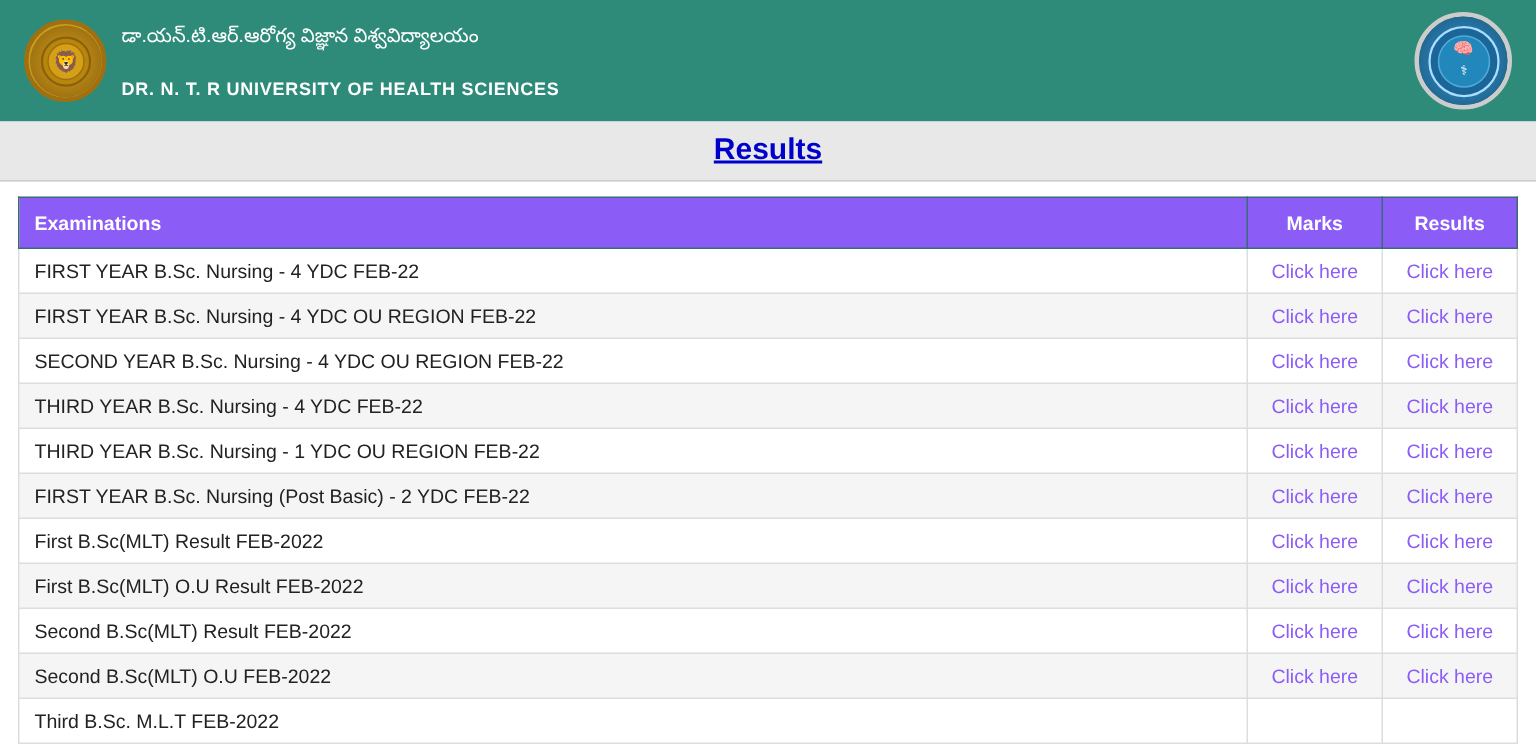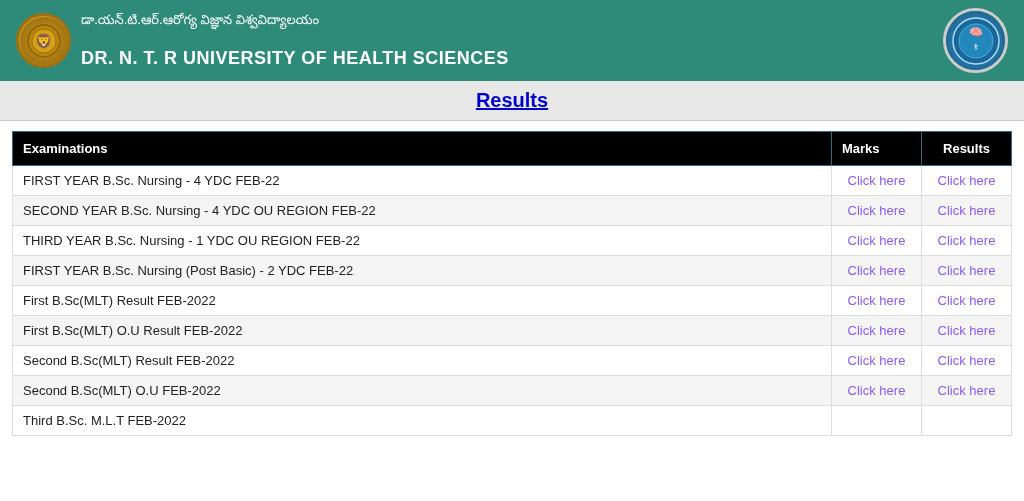--- a/index.html
+++ b/index.html
@@ -48,21 +48,21 @@
       font-size: 18px;
     }
     .header-text {
       color: #fff;
     }
     .header-text .telugu {
       font-size: 13px;
       margin-bottom: 18px;
     }
     .header-text .english {
-      font-size: 18px;
+      font-size: 12px;
       font-weight: bold;
       letter-spacing: 0.5px;
     }
     .header-right {
       width: 65px;
       height: 65px;
       border-radius: 50%;
       background: #1a6a5a;
       border: 3px solid #ccc;
       display: flex;
@@ -100,34 +100,35 @@
       padding: 10px 12px;
     }
 
     table {
       width: 100%;
       border-collapse: collapse;
       border: 1px solid #bbb;
     }
 
     thead tr {
-      background: #000000;
+      background: #8b5cf6;
       color: #fff;
     }
 
     thead th {
       padding: 9px 10px;
       text-align: left;
       font-size: 13px;
       font-weight: bold;
       border: 1px solid #3a6a7a;
     }
 
     thead th.marks-col {
       width: 90px;
+      text-align: center;
     }
 
     thead th.results-col {
       width: 90px;
       text-align: center;
     }
 
     tbody tr {
       background: #fff;
     }
@@ -198,21 +199,31 @@
         <th class="results-col">Results</th>
       </tr>
     </thead>
     <tbody id="table-body">
     <tr>
           <td>FIRST YEAR B.Sc. Nursing - 4 YDC FEB-22</td>
           <td class="link-cell"><a href="#">Click here</a></td>
           <td class="link-cell"><a href="#">Click here</a></td>
         </tr>
         <tr>
+          <td>FIRST YEAR B.Sc. Nursing - 4 YDC OU REGION FEB-22</td>
+          <td class="link-cell"><a href="#">Click here</a></td>
+          <td class="link-cell"><a href="#">Click here</a></td>
+        </tr>
+        <tr>
           <td>SECOND YEAR B.Sc. Nursing - 4 YDC OU REGION FEB-22</td>
+          <td class="link-cell"><a href="#">Click here</a></td>
+          <td class="link-cell"><a href="#">Click here</a></td>
+        </tr>
+        <tr>
+          <td>THIRD YEAR B.Sc. Nursing - 4 YDC FEB-22</td>
           <td class="link-cell"><a href="#">Click here</a></td>
           <td class="link-cell"><a href="#">Click here</a></td>
         </tr>
         <tr>
           <td>THIRD YEAR B.Sc. Nursing - 1 YDC OU REGION FEB-22</td>
           <td class="link-cell"><a href="#">Click here</a></td>
           <td class="link-cell"><a href="#">Click here</a></td>
         </tr>
         <tr>
           <td>FIRST YEAR B.Sc. Nursing (Post Basic) - 2 YDC FEB-22</td>

